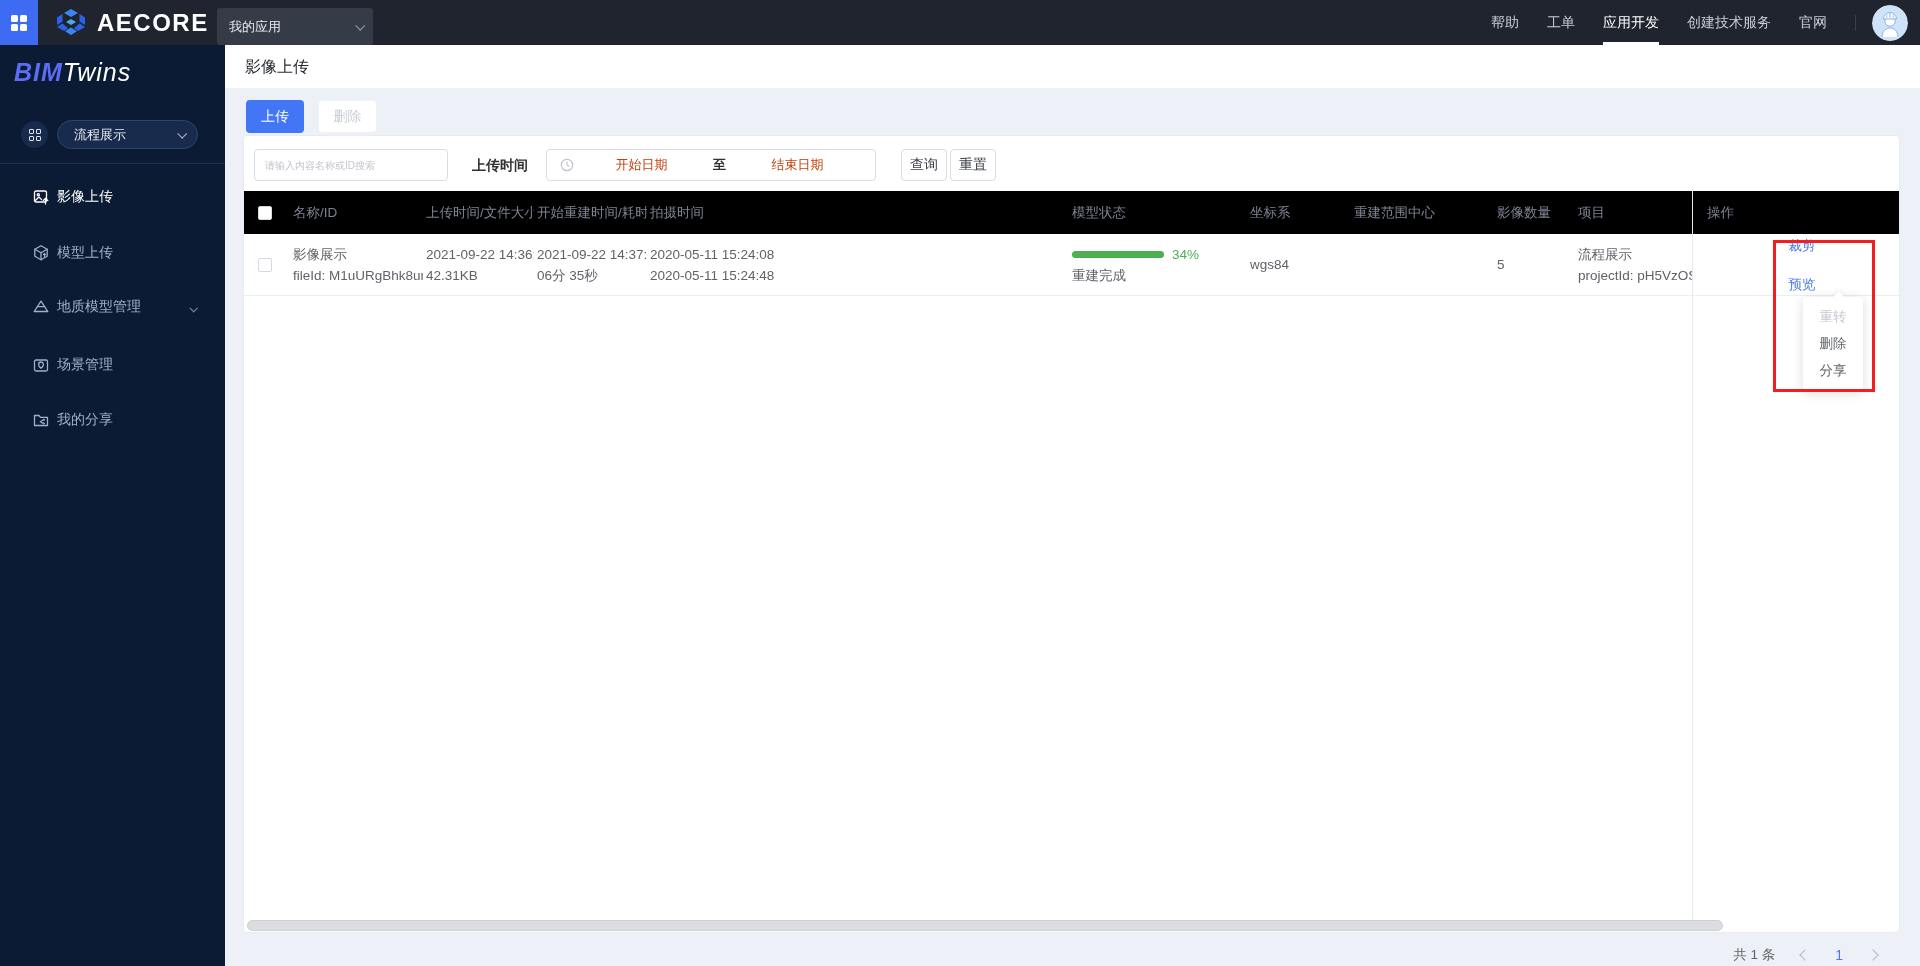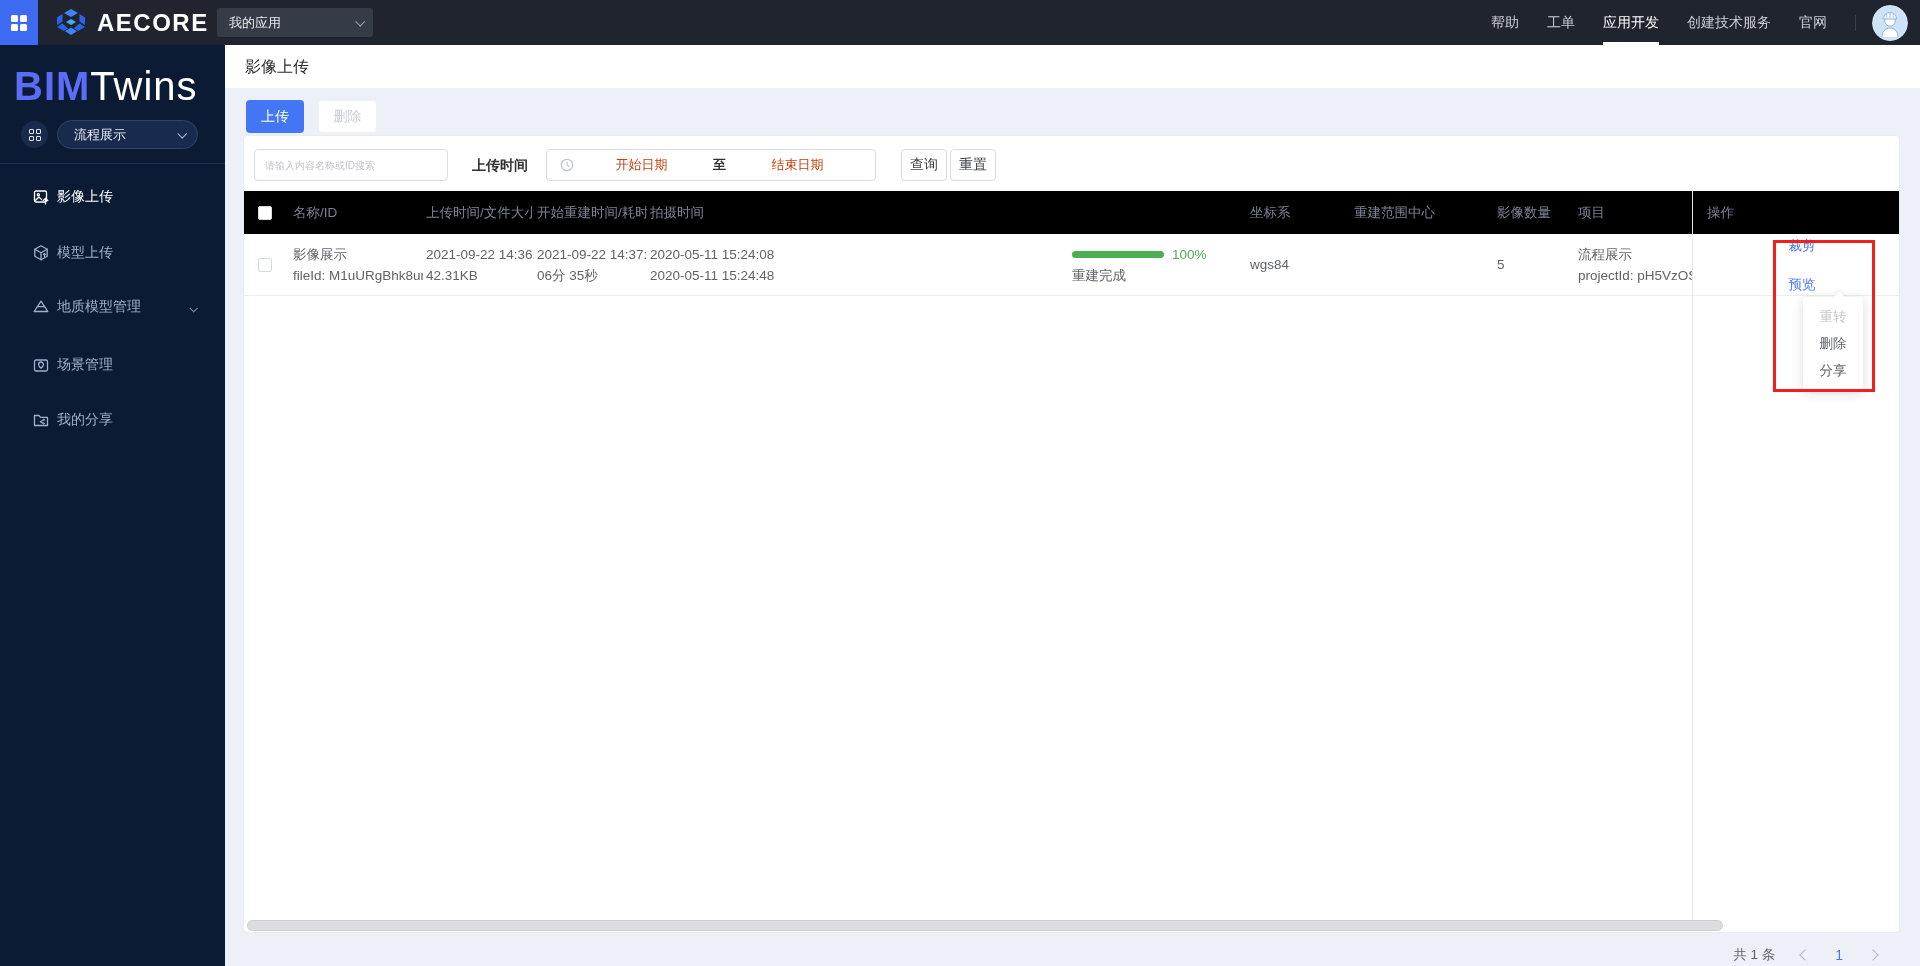--- a/index.html
+++ b/index.html
@@ -7,33 +7,33 @@
     font-family:"Liberation Sans","DejaVu Sans",sans-serif;
     background:#edf0f6; color:#5f6368; }
 
   
   .topbar { position:absolute; left:0; top:0; width:1920px; height:45px; background:#20242f; z-index:20; }
   .app-square { position:absolute; left:0; top:0; width:38px; height:45px; background:#3d6bf2; display:flex; align-items:center; justify-content:center; cursor:pointer; }
   .grid-ico { display:grid; grid-template-columns:7px 7px; grid-template-rows:7px 7px; gap:2px; }
   .grid-ico i { background:#fff; border-radius:1.5px; }
   .brand { position:absolute; left:54px; top:0; height:45px; display:flex; align-items:center; gap:9px; }
   .brand-text { color:#fff; font-size:24px; font-weight:800; letter-spacing:1.5px; }
-  .app-select { position:absolute; left:217px; top:8px; width:156px; height:29px; background:#363b48; border-radius:3px; display:flex; align-items:center; padding:0 10px 0 12px; cursor:pointer; }
+  .app-select { position:absolute; left:217px; top:8px; width:156px; height:37px; background:#363b48; border-radius:3px; display:flex; align-items:center; padding:0 10px 0 12px; cursor:pointer; }
   .app-select span { color:#e8eaee; font-size:13px; flex:1; }
   .chev { display:inline-block; width:7px; height:7px; border-right:1.5px solid #9aa0ad; border-bottom:1.5px solid #9aa0ad; transform:rotate(45deg) translateY(-1px); }
   .topbar-menu { position:absolute; right:12px; top:0; height:45px; display:flex; align-items:center; }
   .tmenu-item { position:relative; height:45px; line-height:45px; color:#c9cdd6; font-size:14px; margin-right:28px; cursor:pointer; white-space:nowrap; }
   .tmenu-item.active { color:#fff; }
   .tmenu-item.active::after { content:""; position:absolute; left:0; right:0; bottom:0; height:3px; background:#fff; }
   .tmenu-divider { width:1px; height:16px; background:#3a3f4c; margin-right:16px; }
   .avatar { width:36px; height:36px; border-radius:50%; overflow:hidden; cursor:pointer; }
 
   
   .sidebar { position:absolute; left:0; top:45px; width:225px; bottom:0; background:#0b1b34; z-index:15; }
-  .side-logo { position:absolute; left:14px; top:19px; font-size:40px; letter-spacing:1px; cursor:default; }
+  .side-logo { position:absolute; left:14px; top:13px; font-size:25px; letter-spacing:1px; cursor:default;font-style:italic; }
   .side-logo .bim { color:#5b6cf5; font-weight:800; }
   .side-logo .twins { color:#fff; font-weight:400; }
   .workspace { position:absolute; left:0; top:75px; width:225px; height:29px; }
   .ws-circle { position:absolute; left:21px; top:1px; width:27px; height:27px; border-radius:50%; background:#182b4d; display:flex; align-items:center; justify-content:center; cursor:pointer; }
   .ws-grid { display:grid; grid-template-columns:5px 5px; grid-template-rows:5px 5px; gap:2px; }
   .ws-grid i { border:1.2px solid #dfe5f0; border-radius:1px; }
   .ws-pill { position:absolute; left:57px; top:0; width:141px; height:29px; background:#182b4d; border:1px solid #2e4469; border-radius:15px; display:flex; align-items:center; padding:0 12px 0 16px; cursor:pointer; }
   .ws-pill span { flex:1; color:#e5e9f2; font-size:13px; }
   .ws-pill .chev { border-color:#aab6cc; }
   .side-divider { position:absolute; left:0; top:118px; width:225px; height:1px; background:#1c2f52; }
@@ -245,20 +245,21 @@
     <div class="btn btn-reset">重置</div>
 
     <div class="thead">
       <div class="cell c-check">
           <div class="checkbox"></div>
         </div>
       <div class="cell c-name nowrap">名称/ID</div>
       <div class="cell c-upload nowrap">上传时间/文件大小</div>
       <div class="cell c-rebuild nowrap">开始重建时间/耗时</div>
       <div class="cell c-shot nowrap">拍摄时间</div>
+      <div class="cell c-status nowrap">模型状态</div>
       <div class="cell c-coord nowrap">坐标系</div>
       <div class="cell c-center nowrap">重建范围中心</div>
       <div class="cell c-count nowrap">影像数量</div>
       <div class="cell c-project nowrap">项目</div>
       <div class="cell c-action nowrap">操作</div>
     </div>
 
     <div class="trow">
       <div class="cell c-check">
           <div class="checkbox"></div>
@@ -275,21 +276,21 @@
         <span class="nowrap">2021-09-22 14:37:51</span>
         <span class="nowrap">06分 35秒</span>
       </div>
       <div class="cell c-shot">
         <span class="nowrap">2020-05-11 15:24:08</span>
         <span class="nowrap">2020-05-11 15:24:48</span>
       </div>
       <div class="cell c-status">
         <span class="progress-line">
           <span class="progress-bar"></span>
-          <span class="progress-pct">100%</span>
+          <span class="progress-pct">34%</span>
         </span>
         <span class="nowrap">重建完成</span>
       </div>
       <div class="cell c-coord">
         <span class="nowrap">wgs84</span>
       </div>
       <div class="cell c-count">
         <span class="nowrap">5</span>
       </div>
       <div class="cell c-project">

